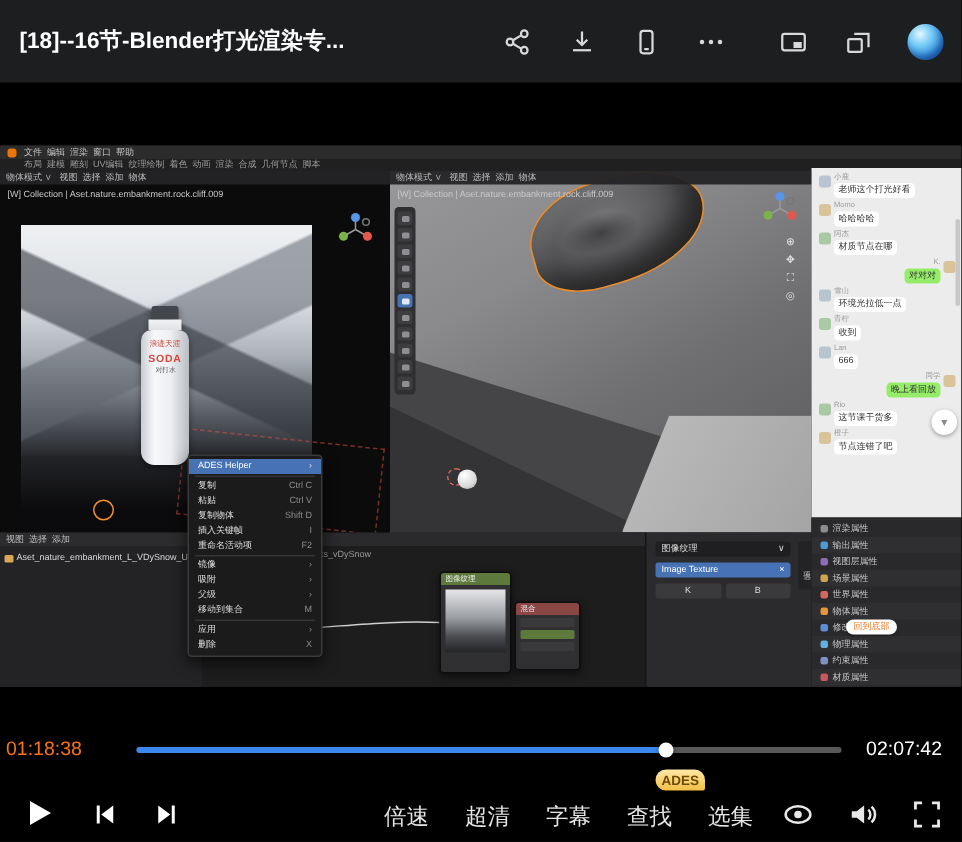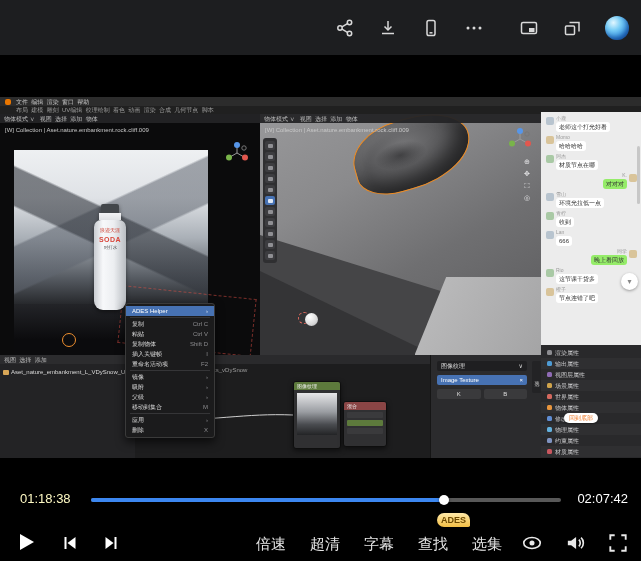--- a/index.html
+++ b/index.html
@@ -156,21 +156,21 @@
   .ctx{position:absolute;left:125px;top:206px;width:88px;background:#1b1b1c;border:1px solid #3a3a3a;
        border-radius:3px;box-shadow:0 4px 10px rgba(0,0,0,.65);padding:2px 0;z-index:8;}
   .ctx-item{display:flex;justify-content:space-between;align-items:center;height:10px;
             padding:0 6px;font-size:6px;color:#ddd;}
   .ctx-item.hl{background:#4772b3;color:#fff;}
   .ctx-sep{height:1px;background:#353537;margin:1px 4px;}
   .ctx-sc{color:#8d8d90;}
   .ctx-item.hl .ctx-sc{color:#d7e2f3;}
 
   
-  .cur{position:absolute;left:20px;top:491px;font-size:13px;color:#fef9c3;}
+  .cur{position:absolute;left:4px;top:491px;font-size:13px;color:#f97316;}
   .tot{position:absolute;right:13px;top:491px;font-size:13px;color:#fff;}
   .track{position:absolute;left:91px;top:498px;width:470px;height:4px;background:#585858;border-radius:2px;}
   .fill{height:4px;background:#3c87f0;border-radius:2px;position:relative;}
   .handle{position:absolute;right:-5px;top:-3px;width:10px;height:10px;background:#fff;border-radius:50%;
           box-shadow:0 0 3px rgba(0,0,0,.5);}
 
   
   .pbtn{position:absolute;}
   .play{left:16px;top:531px;}
   .prev{left:60px;top:533px;}
@@ -179,20 +179,21 @@
   .ctrl-texts span{cursor:default;}
   .svip{position:absolute;left:437px;top:513px;width:33px;height:14px;
         background:linear-gradient(180deg,#ffe9a8,#f3bf45);border-radius:8px 8px 2px 8px;
         color:#6e4a00;font-size:9px;font-weight:bold;text-align:center;line-height:14px;z-index:5;}
   .right-icons{position:absolute;right:12px;top:532px;display:flex;gap:21px;align-items:center;}
 </style>
 </head>
 <body>
 
 <div class="topbar">
+  <div class="title">[18]--16节-Blender打光渲染专...</div>
   <div class="tb-icons">
     <span>
       <svg width="20" height="20" viewBox="0 0 20 20" fill="none" stroke="#d9d9d9" stroke-width="1.5">
         <circle cx="14.5" cy="4.5" r="2.2"></circle>
           <circle cx="5" cy="10" r="2.2"></circle>
           <circle cx="14.5" cy="15.5" r="2.2"></circle>
         <line x1="7" y1="8.8" x2="12.4" y2="5.6"></line>
           <line x1="7" y1="11.2" x2="12.4" y2="14.4"></line>
       </svg>
     </span>

